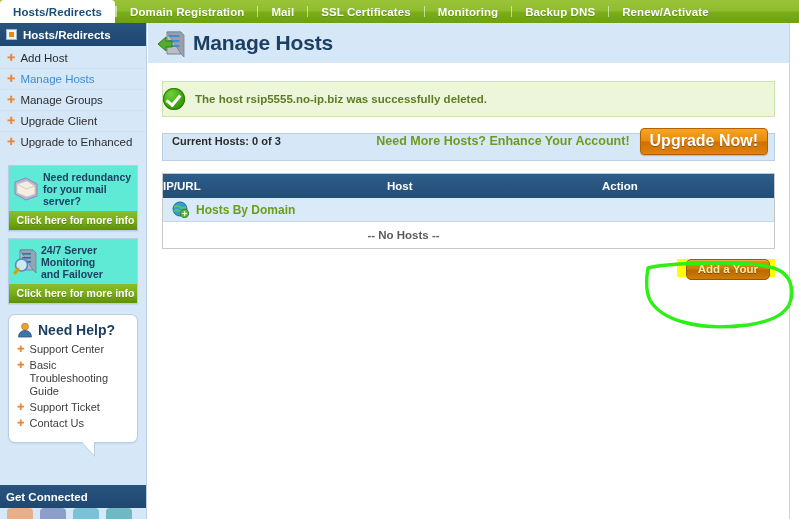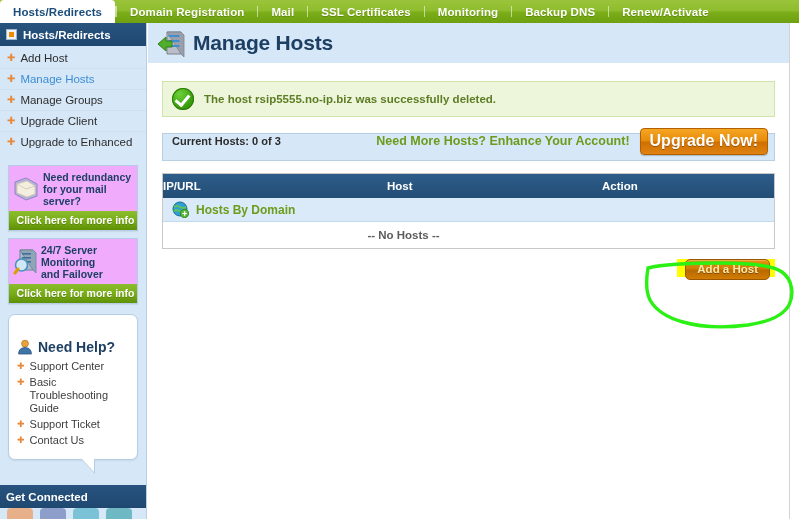--- a/index.html
+++ b/index.html
@@ -122,21 +122,21 @@
   .side-link .plus {
     color: #e8883a;
     font-size: 10px;
     margin-right: 5px;
     line-height: 1;
   }
 
   
   .promo {
     margin: 7px 8px 0 8px;
-    background: #f0abfc;
+    background: #5eead4;
     border: 1px solid #b5cee5;
     box-shadow: 0 1px 1px rgba(0,0,0,0.06);
   }
   .promo-top {
     display: flex;
     align-items: center;
     padding: 5px 4px 4px 4px;
     min-height: 34px;
     box-sizing: border-box;
   }
@@ -169,21 +169,21 @@
     margin-right: 2px;
     position: relative;
   }
 
   
   .helpbox {
     margin: 10px 8px 0 8px;
     background: #ffffff;
     border: 1px solid #b5cee5;
     border-radius: 7px;
-    padding: 24px 8px 9px 8px;
+    padding: 7px 8px 9px 8px;
     position: relative;
     box-shadow: 0 1px 2px rgba(0,0,0,0.07);
   }
   .helpbox::after {
     content: "";
     position: absolute;
     left: 56%;
     bottom: -13px;
     width: 0; height: 0;
     border-left: 13px solid transparent;
@@ -292,21 +292,20 @@
     letter-spacing: -0.2px;
   }
 
   .alert {
     margin: 18px 14px 0 14px;
     background: #edf6db;
     border: 1px solid #cfe3ad;
     height: 36px;
     display: flex;
     align-items: center;
-    padding-left: 9px;
     box-sizing: border-box;
   }
   .check {
     width: 22px; height: 22px;
     border-radius: 50%;
     background: radial-gradient(circle at 35% 28%, #6fd13a 0%, #3fa510 55%, #2c7b08 100%);
     box-shadow: inset 0 0 0 1px #2f7c09;
     position: relative;
     flex: 0 0 22px;
     margin-right: 10px;
@@ -644,21 +643,21 @@
           </span>
           <span class="group-label">Hosts By Domain</span>
         </div>
         <div class="nohosts">
           <span>-- No Hosts --</span>
         </div>
       </div>
 
       <div class="addrow">
         <span class="highlight-yellow"></span>
-        <button class="btn-add">Add a Host</button>
+        <button class="btn-add">Add a Your</button>
       </div>
 
     </div>
   </div>
 </div>
 
 <svg class="annotation" viewBox="0 0 799 519">
   <path d="M648,268 C660,265 690,263 720,263 C748,263 772,265 782,272
            C793,280 794,295 789,305 C783,316 768,322 748,325
            C724,328 700,327 683,322 C665,317 655,309 650,300

